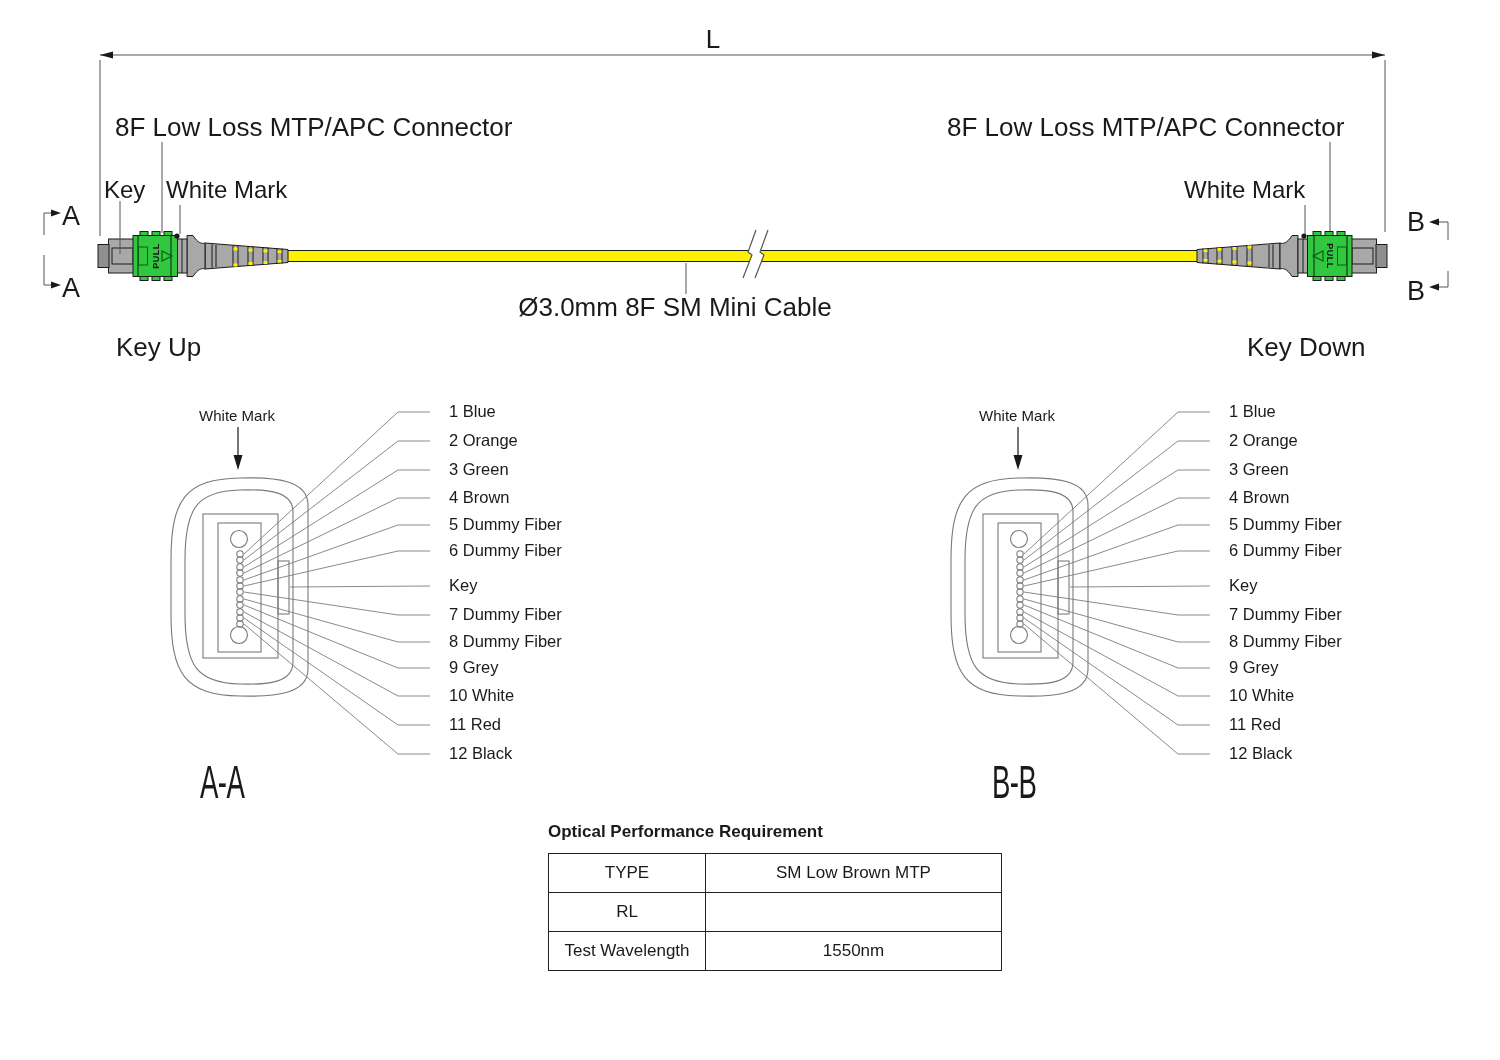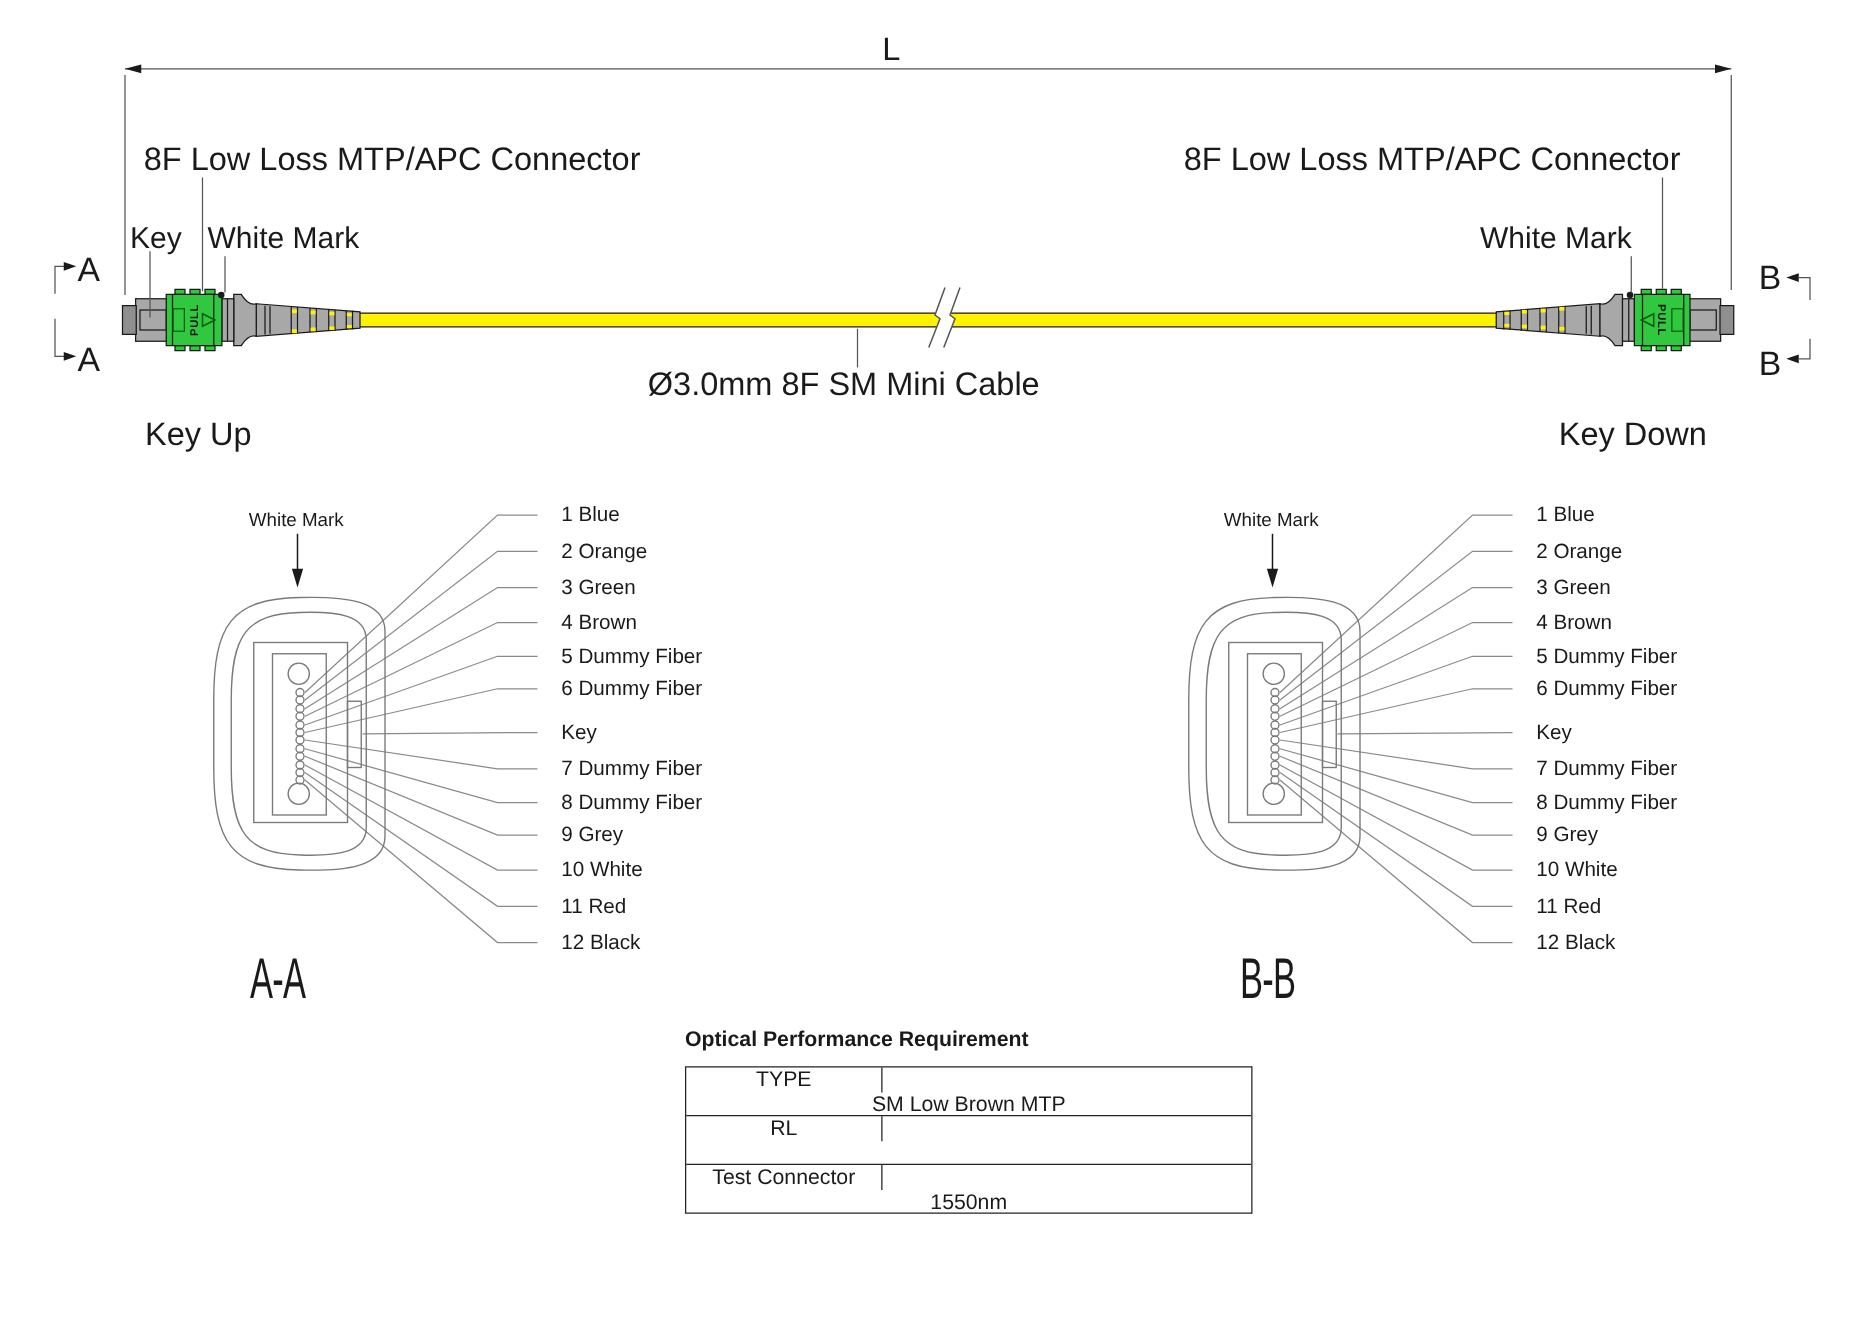--- a/index.html
+++ b/index.html
@@ -10,21 +10,21 @@
   .lbl-big{font-size:26px;}
   .lbl-med{font-size:24px;}
   .lbl-sec{font-size:27px;}
   .lbl-fiber{font-size:16.5px;}
   .lbl-wm{font-size:15px;}
   .lbl-pull{font-size:9px;font-weight:bold;letter-spacing:.5px;}
   .caption{position:absolute;font-size:46px;letter-spacing:-1px;
            transform:scaleX(0.6);transform-origin:left bottom;white-space:nowrap;}
   .tbl-title{position:absolute;left:548px;top:822px;font-size:17px;font-weight:bold;}
   .spec-table{position:absolute;left:548px;top:853px;width:454px;border:1.5px solid #222;box-sizing:border-box;}
-  .spec-row{display:flex;height:38px;border-top:1px solid #222;flex-direction:column;}
+  .spec-row{display:flex;height:38px;border-top:1px solid #222;}
   .spec-row:first-child{border-top:none;}
   .spec-cell{display:flex;align-items:center;justify-content:center;font-size:17px;box-sizing:border-box;}
   .spec-cell.param{width:157px;border-right:1px solid #222;}
   .spec-cell.value{flex:1;}
   .outline{fill:none;stroke:#7a7a7a;stroke-width:1.1;}
   .leader{fill:none;stroke:#8a8a8a;stroke-width:1;}
   .annline{stroke:#555;stroke-width:1;}
   .blk{stroke:#1a1a1a;stroke-width:1;}
 </style>
 </head>
@@ -291,18 +291,18 @@
   <div class="tbl-title">Optical Performance Requirement</div>
   <div class="spec-table">
     <div class="spec-row">
       <div class="spec-cell param">TYPE</div>
       <div class="spec-cell value">SM Low Brown MTP</div>
     </div>
     <div class="spec-row">
       <div class="spec-cell param">RL</div>
     </div>
     <div class="spec-row">
-      <div class="spec-cell param">Test Connector</div>
+      <div class="spec-cell param">Test Wavelength</div>
       <div class="spec-cell value">1550nm</div>
     </div>
   </div>
 
 </div>
 
 </body></html>

